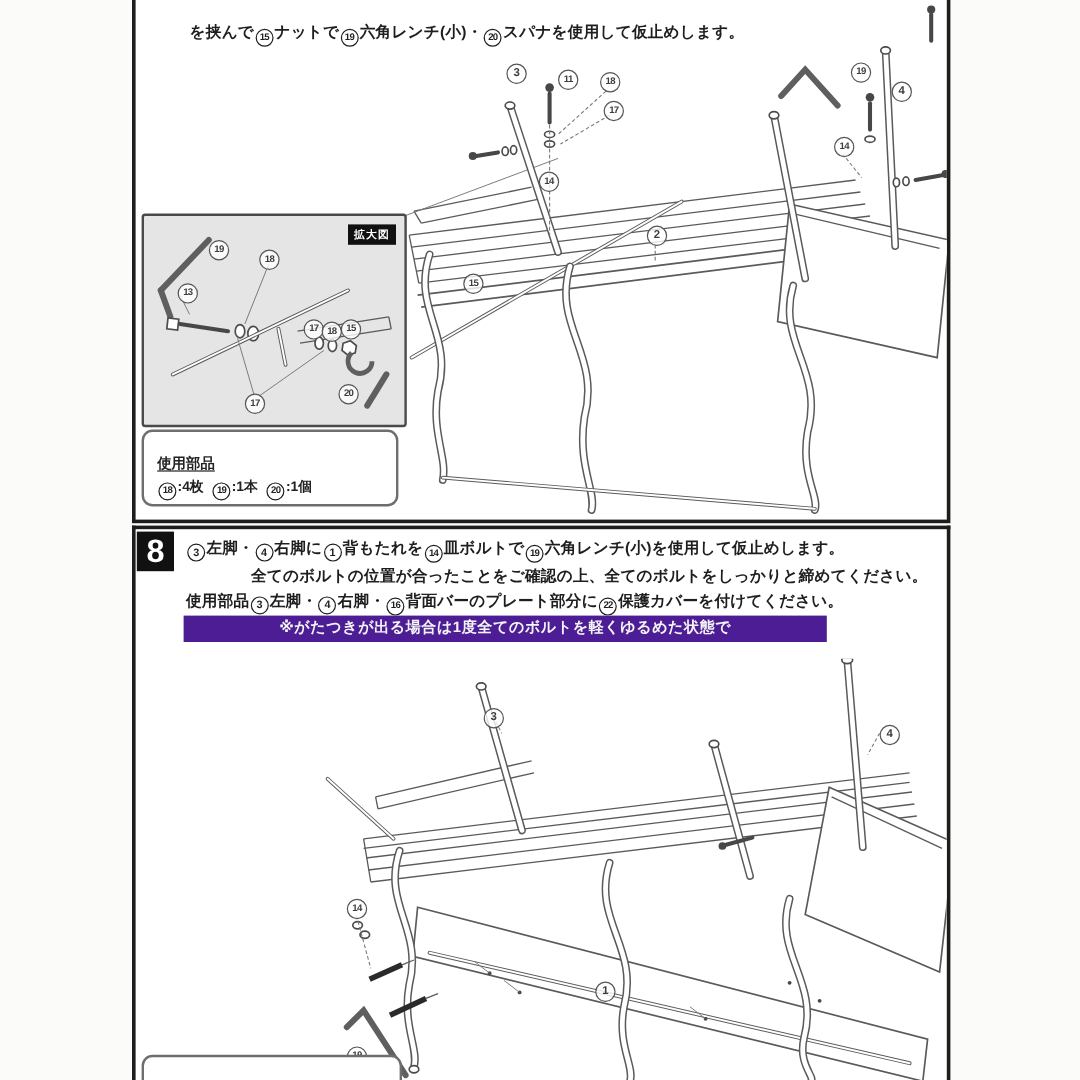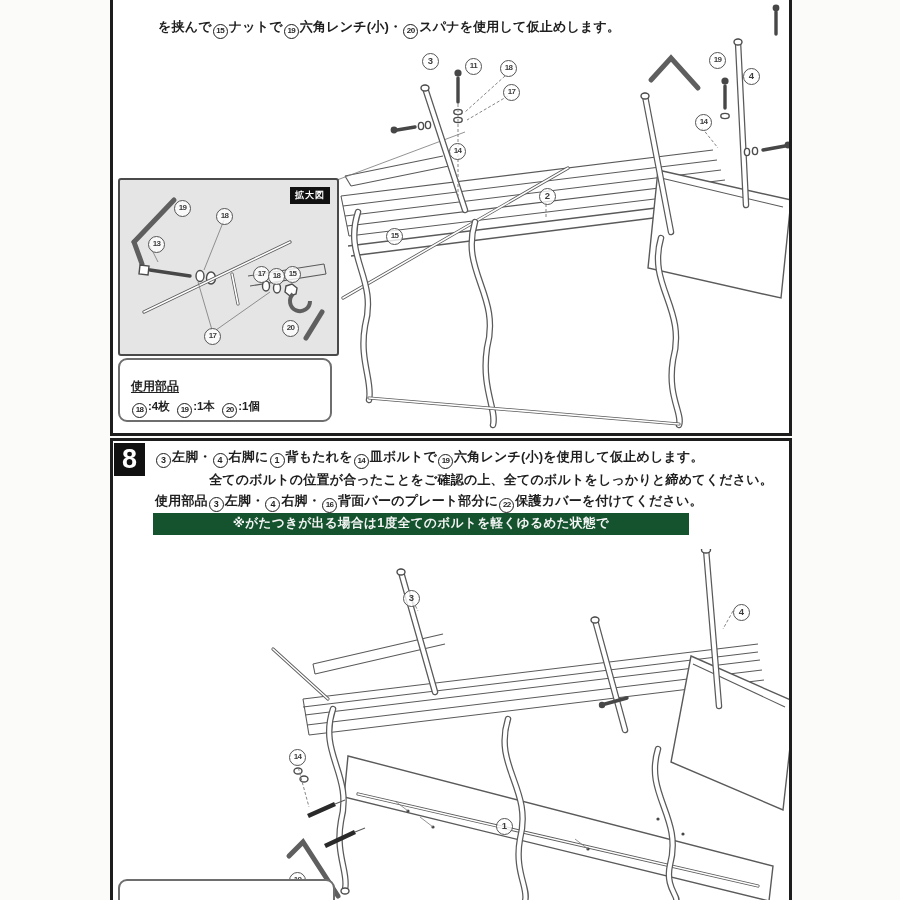--- a/index.html
+++ b/index.html
@@ -50,21 +50,21 @@
   #parts1{left:5px;top:358px;width:214px;height:64px;}
   #parts2{left:5px;top:438px;width:217px;height:60px;}
   .parts-title{font-size:12px;font-weight:bold;text-decoration:underline;text-underline-offset:2px;margin:14px 0 3px 0;}
   .prow{font-size:11.5px;font-weight:bold;line-height:17px;white-space:pre-wrap;}
   .step-num{
     position:absolute;left:1px;top:2px;width:31px;height:33px;background:#111;color:#fff;
     font-size:27px;font-weight:bold;text-align:center;line-height:33px;
   }
   .step-lines{position:absolute;left:42px;top:5px;right:16px;}
   .warning{
-    position:absolute;left:40px;top:72px;width:536px;background:#14532d;color:#f4f4f4;
+    position:absolute;left:40px;top:72px;width:536px;background:#4c1d95;color:#f4f4f4;
     font-size:12.5px;font-weight:bold;text-align:center;line-height:16.5px;padding:2px 0 3px 0;
     letter-spacing:0.5px;
   }
   svg{position:absolute;left:0;top:0;}
   .ln{stroke:#5a5a5a;stroke-width:1.1;fill:none;}
   .ln2{stroke:#5a5a5a;stroke-width:1.5;fill:none;}
   .to{stroke:#5a5a5a;stroke-width:6.5;fill:none;stroke-linecap:round;}
   .ti{stroke:#ffffff;stroke-width:4;fill:none;stroke-linecap:round;}
   .ro{stroke:#5a5a5a;stroke-width:3.2;fill:none;stroke-linecap:round;}
   .ri{stroke:#ffffff;stroke-width:1.6;fill:none;stroke-linecap:round;}

